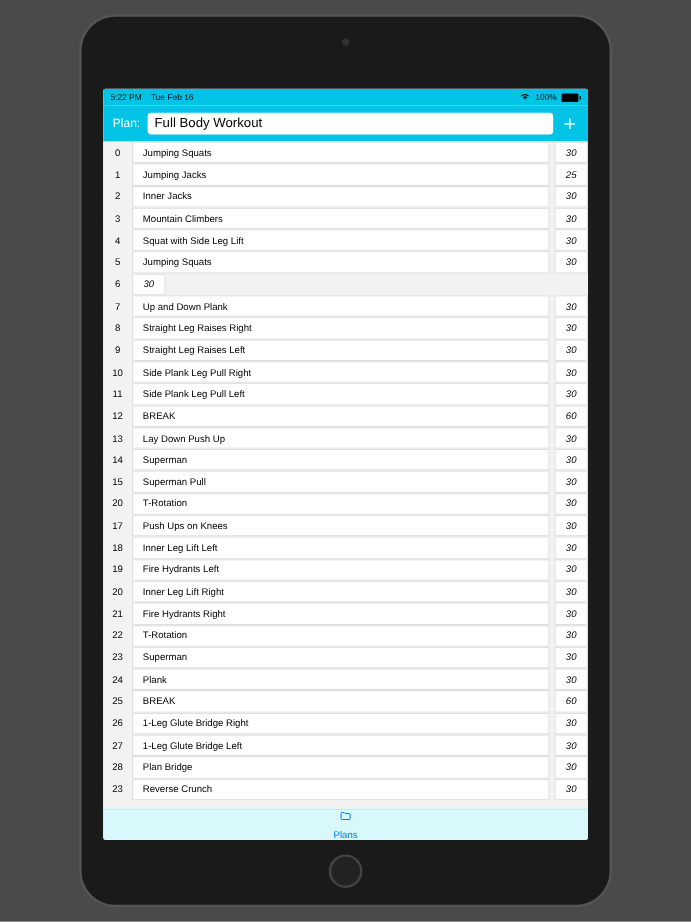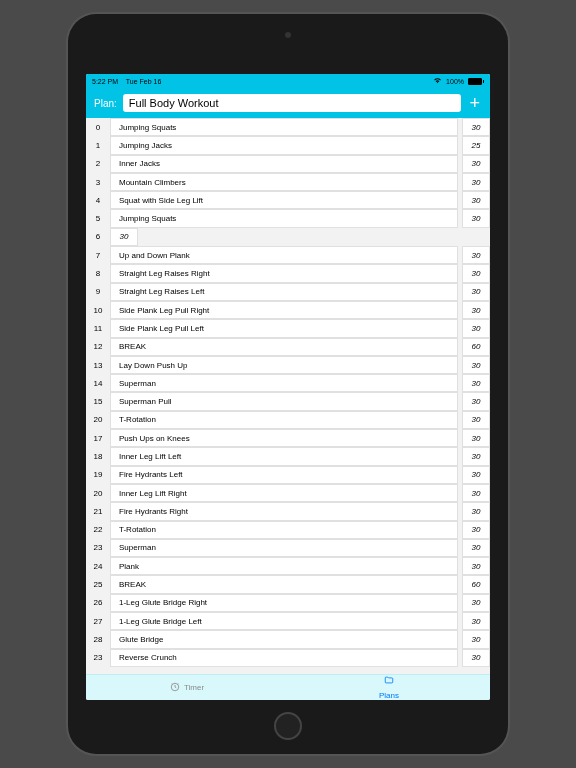--- a/index.html
+++ b/index.html
@@ -197,41 +197,31 @@
           <div class="cell-name">1-Leg Glute Bridge Right</div>
           <div class="cell-dur">30</div>
         </div>
         <div class="row">
           <div class="idx">27</div>
           <div class="cell-name">1-Leg Glute Bridge Left</div>
           <div class="cell-dur">30</div>
         </div>
         <div class="row">
           <div class="idx">28</div>
-          <div class="cell-name">Glute Bridge</div>
+          <div class="cell-name">Plan Bridge</div>
           <div class="cell-dur">30</div>
         </div>
         <div class="row">
           <div class="idx">23</div>
           <div class="cell-name">Reverse Crunch</div>
           <div class="cell-dur">30</div>
         </div>
       </div>
 
     <div class="tabbar">
-      <div class="tab">
-        <span>
-          <svg viewBox="0 0 24 24" fill="none" stroke="currentColor" stroke-width="2">
-              <circle cx="12" cy="12" r="9"></circle>
-              <path d="M12 7v5l3 2"></path>
-              <path d="M4 4l2 2M20 4l-2 2" stroke-width="1.5"></path>
-            </svg>
-        </span>
-        <span>Timer</span>
-      </div>
       <div class="tab active">
         <span>
           <svg viewBox="0 0 24 24" fill="none" stroke="currentColor" stroke-width="2">
               <path d="M3 7a2 2 0 0 1 2-2h4l2 2h8a2 2 0 0 1 2 2v8a2 2 0 0 1-2 2H5a2 2 0 0 1-2-2V7z"></path>
             </svg>
         </span>
         <span>Plans</span>
       </div>
     </div>
 

